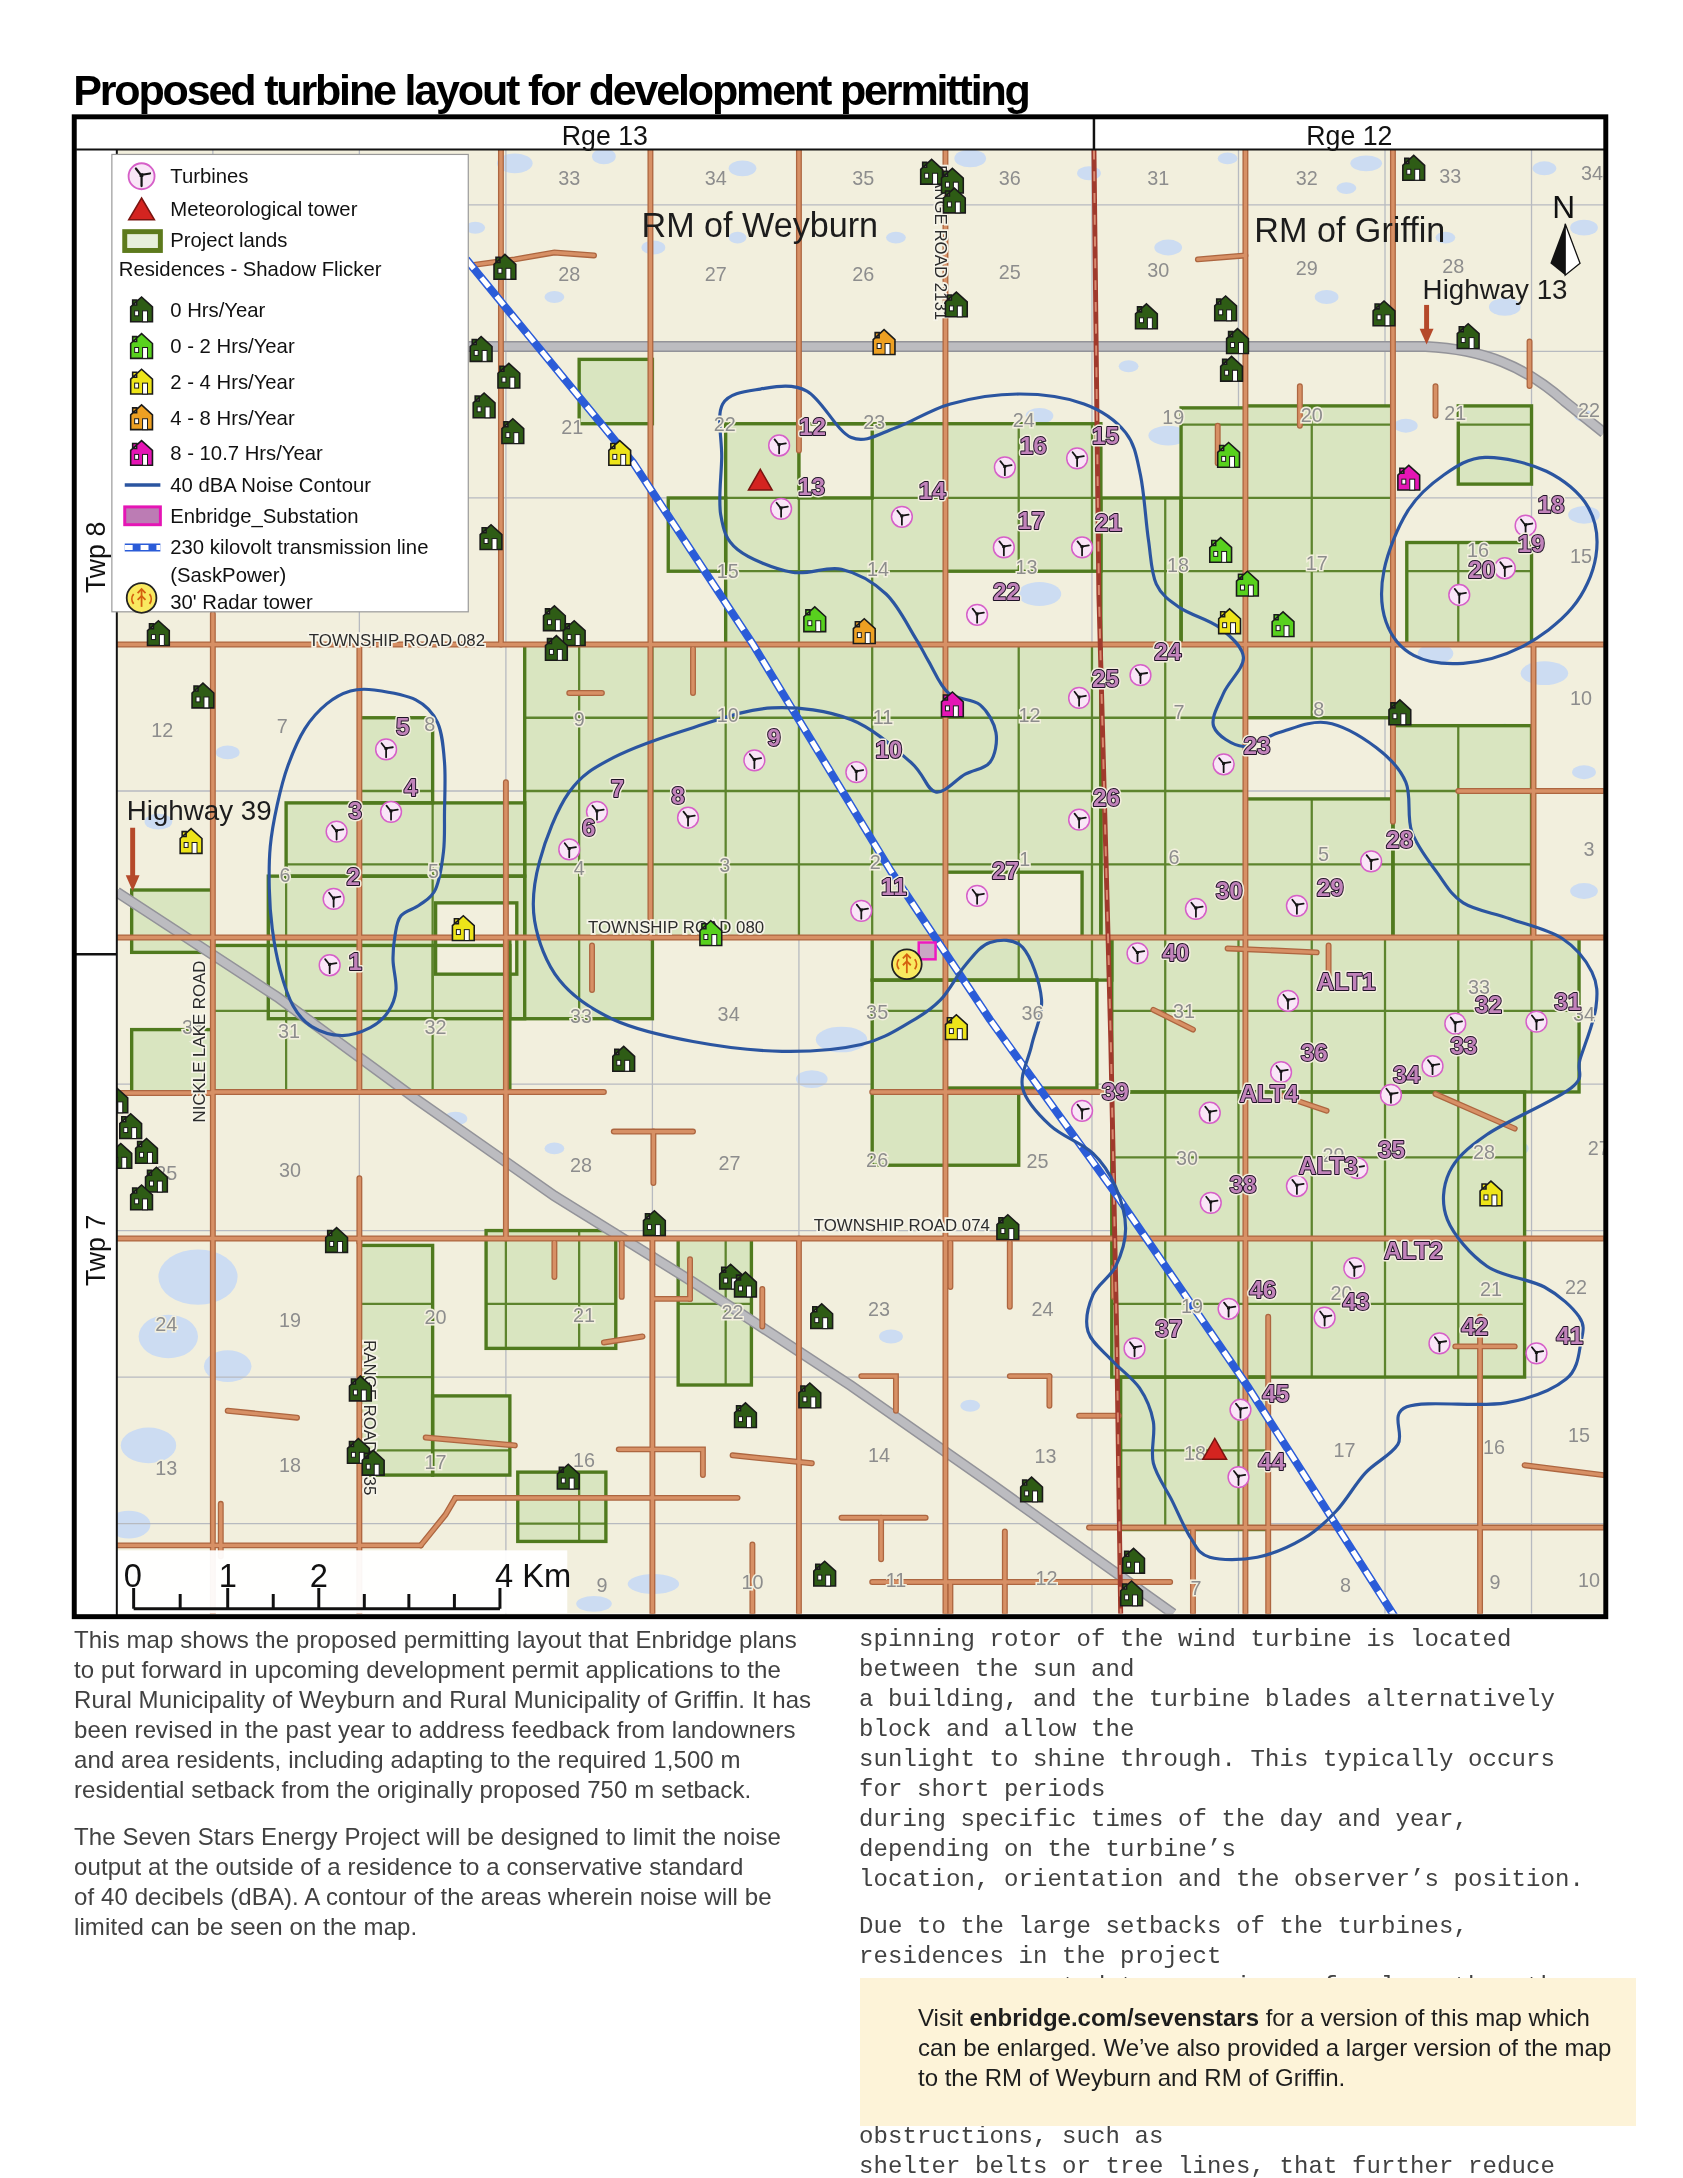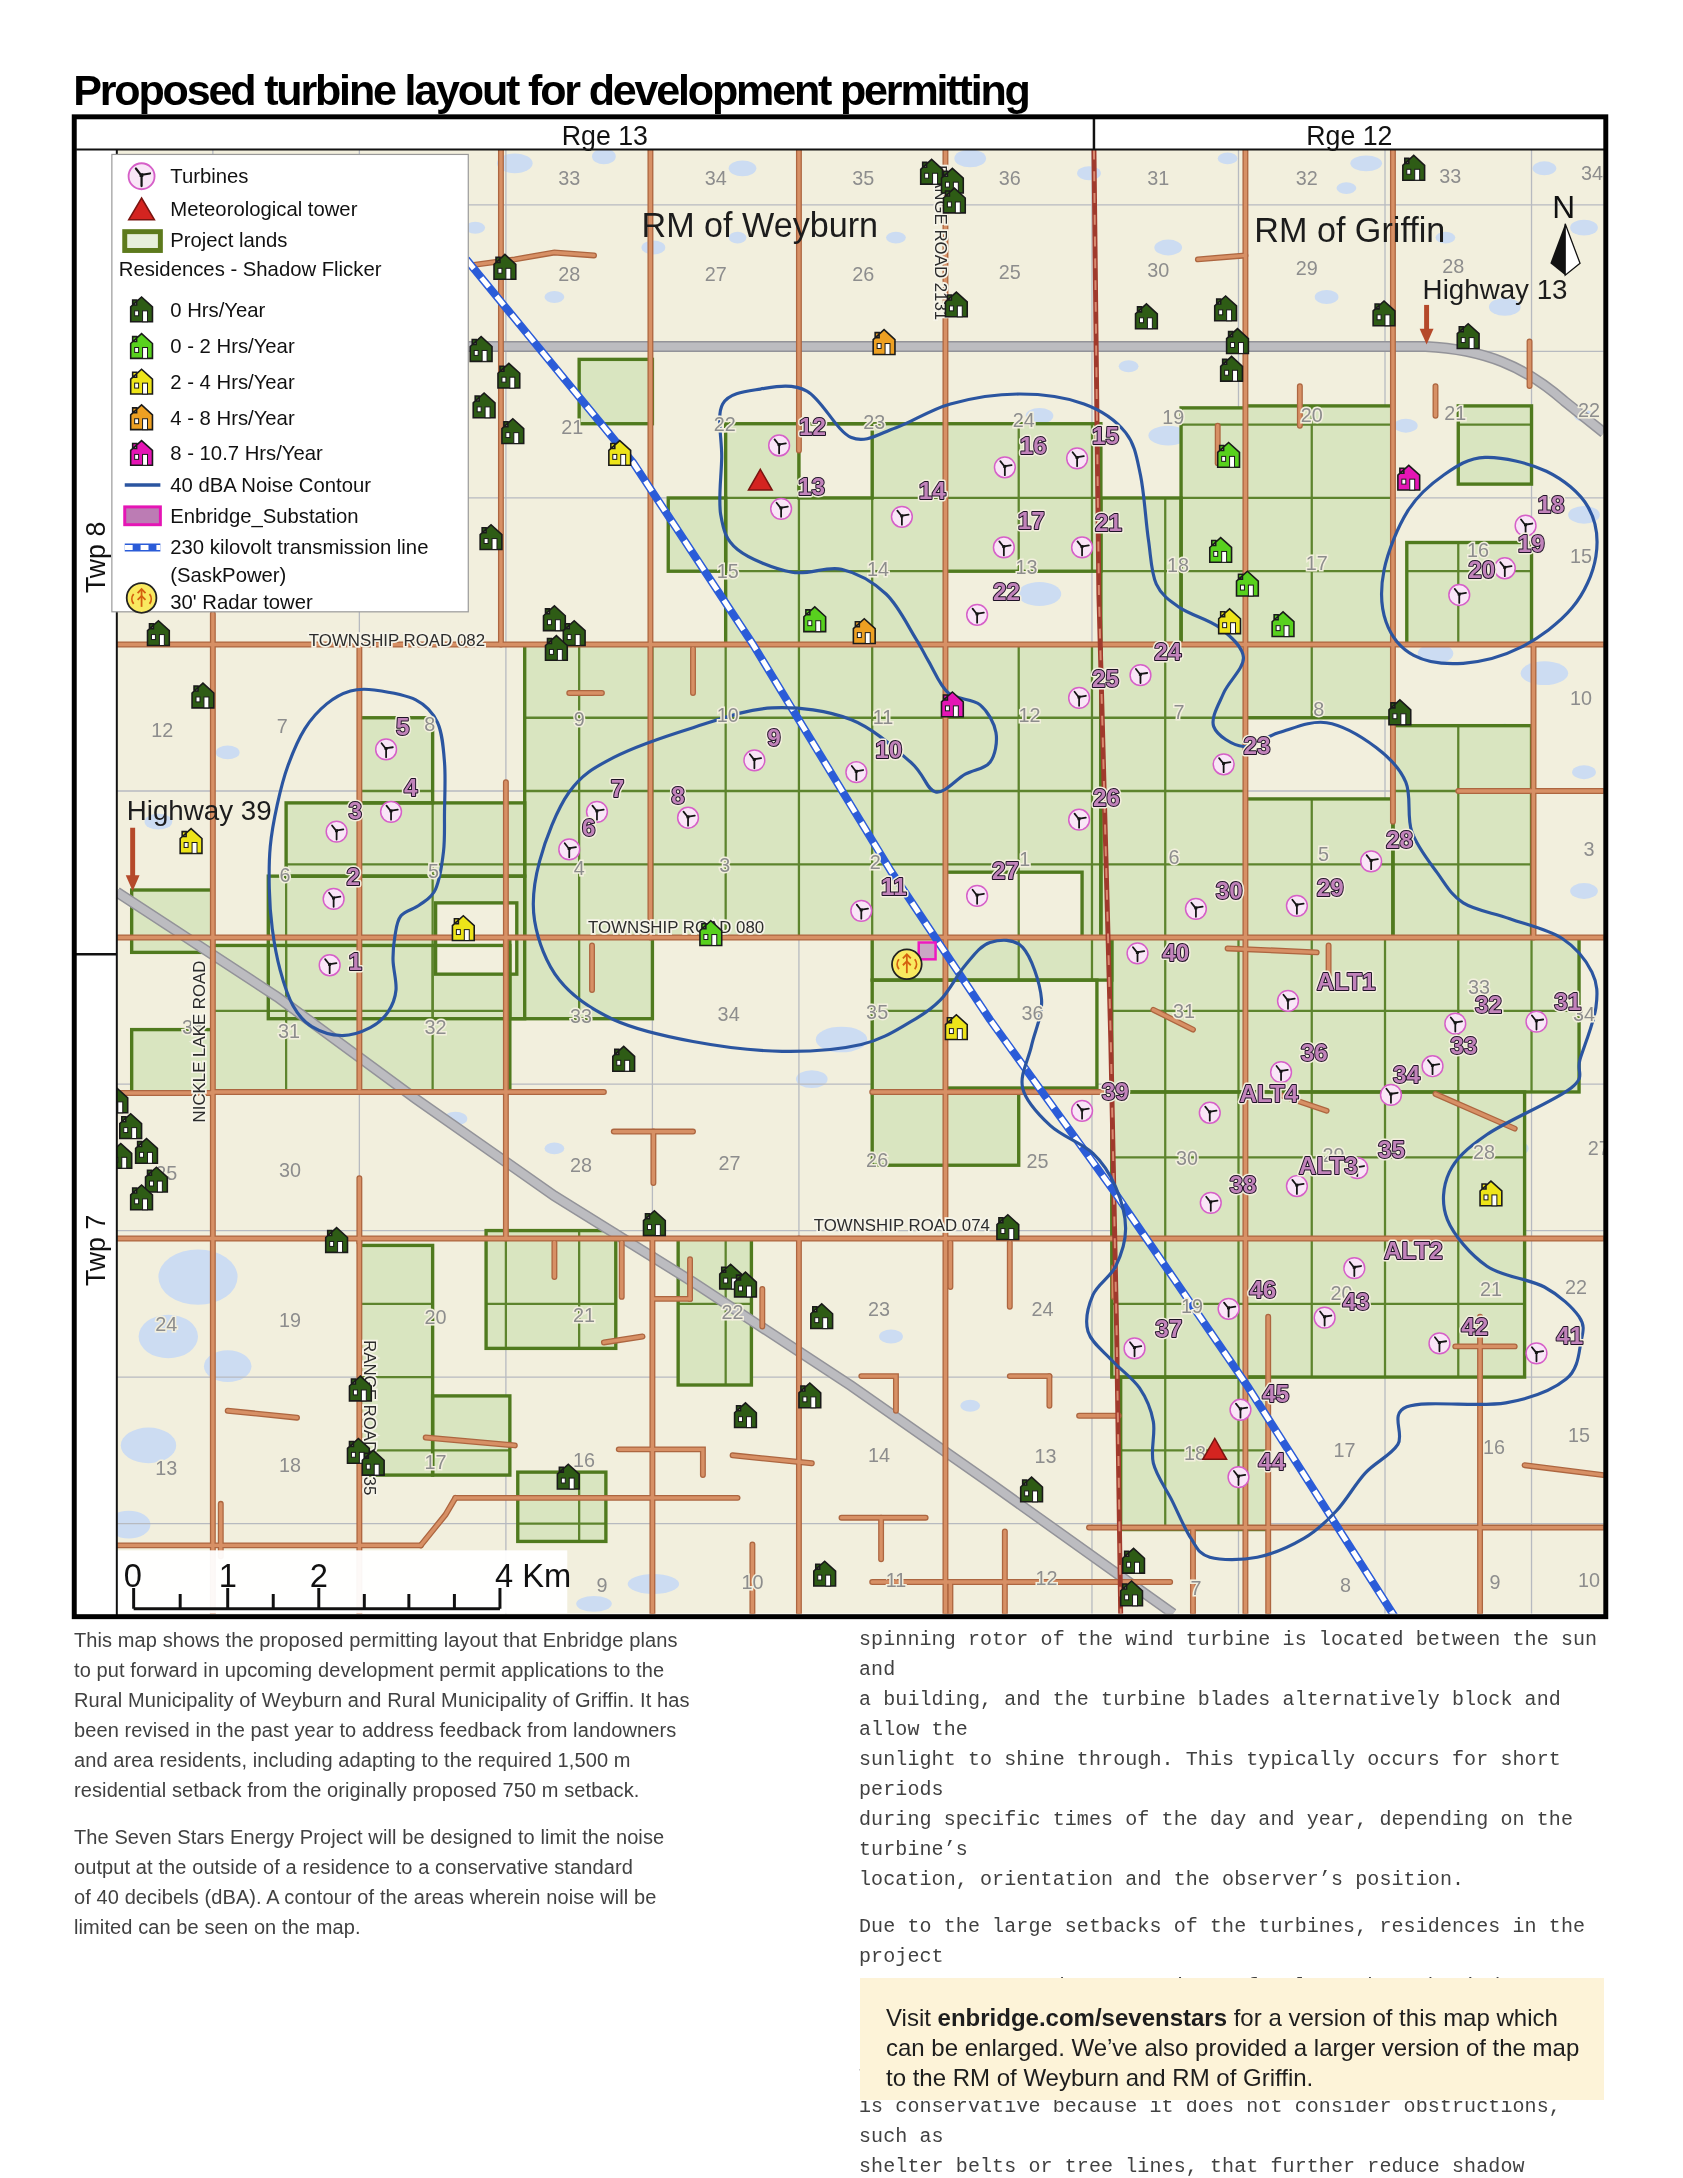--- a/index.html
+++ b/index.html
@@ -1,14 +1,14 @@
 <!DOCTYPE html>
 <html><head><meta charset="utf-8"><style>
 body{margin:0;width:1683px;height:2178px;background:#fff;font-family:"Liberation Sans",sans-serif;}
-.col{position:absolute;font-size:20px;line-height:30px;color:#414141;letter-spacing:0.1px;}
+.col{position:absolute;font-size:24px;line-height:30px;color:#414141;letter-spacing:0.1px;}
 .bx{position:absolute;background:#fdf3d8;}
 .bx p{margin:0;font-size:24px;line-height:30px;color:#1d1d1d;}
 p.para{margin:0 0 17px 0;}
 </style></head>
 <body>
 <svg width="1683" height="2178" viewBox="0 0 1700 2200">
 <defs>
 <g id="house">
 <path d="M 4 11 L 15 1 L 26 11 L 26 26 L 4 26 Z M 6 4 h 4 v 5 h -4 Z" stroke="#1a1a1a" stroke-width="1.6" fill-rule="evenodd" fill="inherit"></path>
 <rect x="16" y="15" width="5" height="11" fill="#fff" stroke="#1a1a1a" stroke-width="1"></rect>
@@ -868,17 +868,17 @@
 </g>
 </svg>
 <div class="col" style="left:74px;top:1625px;width:752px;">
     <p class="para">This map shows the proposed permitting layout that Enbridge plans<br>to put forward in upcoming development permit applications to the<br>Rural Municipality of Weyburn and Rural Municipality of Griffin. It has<br>been revised in the past year to address feedback from landowners<br>and area residents, including adapting to the required 1,500 m<br>residential setback from the originally proposed 750 m setback.</p>
     <p class="para">The Seven Stars Energy Project will be designed to limit the noise<br>output at the outside of a residence to a conservative standard<br>of 40 decibels (dBA). A contour of the areas wherein noise will be<br>limited can be seen on the map.</p>
   </div>
 <div class="col" style="left:859px;top:1625px;width:752px;font-family:Liberation Mono, monospace;">
     <p class="para">spinning rotor of the wind turbine is located between the sun and<br>a building, and the turbine blades alternatively block and allow the<br>sunlight to shine through. This typically occurs for short periods<br>during specific times of the day and year, depending on the turbine’s<br>location, orientation and the observer’s position.</p>
     <p class="para">Due to the large setbacks of the turbines, residences in the project<br>area are expected to experience far less than the industry best<br>practice of less than 30 hours per year of shadow flicker. This figure<br>is conservative because it does not consider obstructions, such as<br>shelter belts or tree lines, that further reduce shadow flicker.</p>
   </div>
-<div class="bx" style="left:860px;top:1978px;width:744px;height:122px;">
+<div class="bx" style="left:860px;top:1978px;width:744px;height:148px;padding-left:32px;">
     <div style="margin:25px 0 0 26px;">
       <p>Visit <b>enbridge.com/sevenstars</b> for a version of this map which<br>can be enlarged. We’ve also provided a larger version of the map<br>to the RM of Weyburn and RM of Griffin.</p>
     </div>
   </div>
 
 </body></html>

